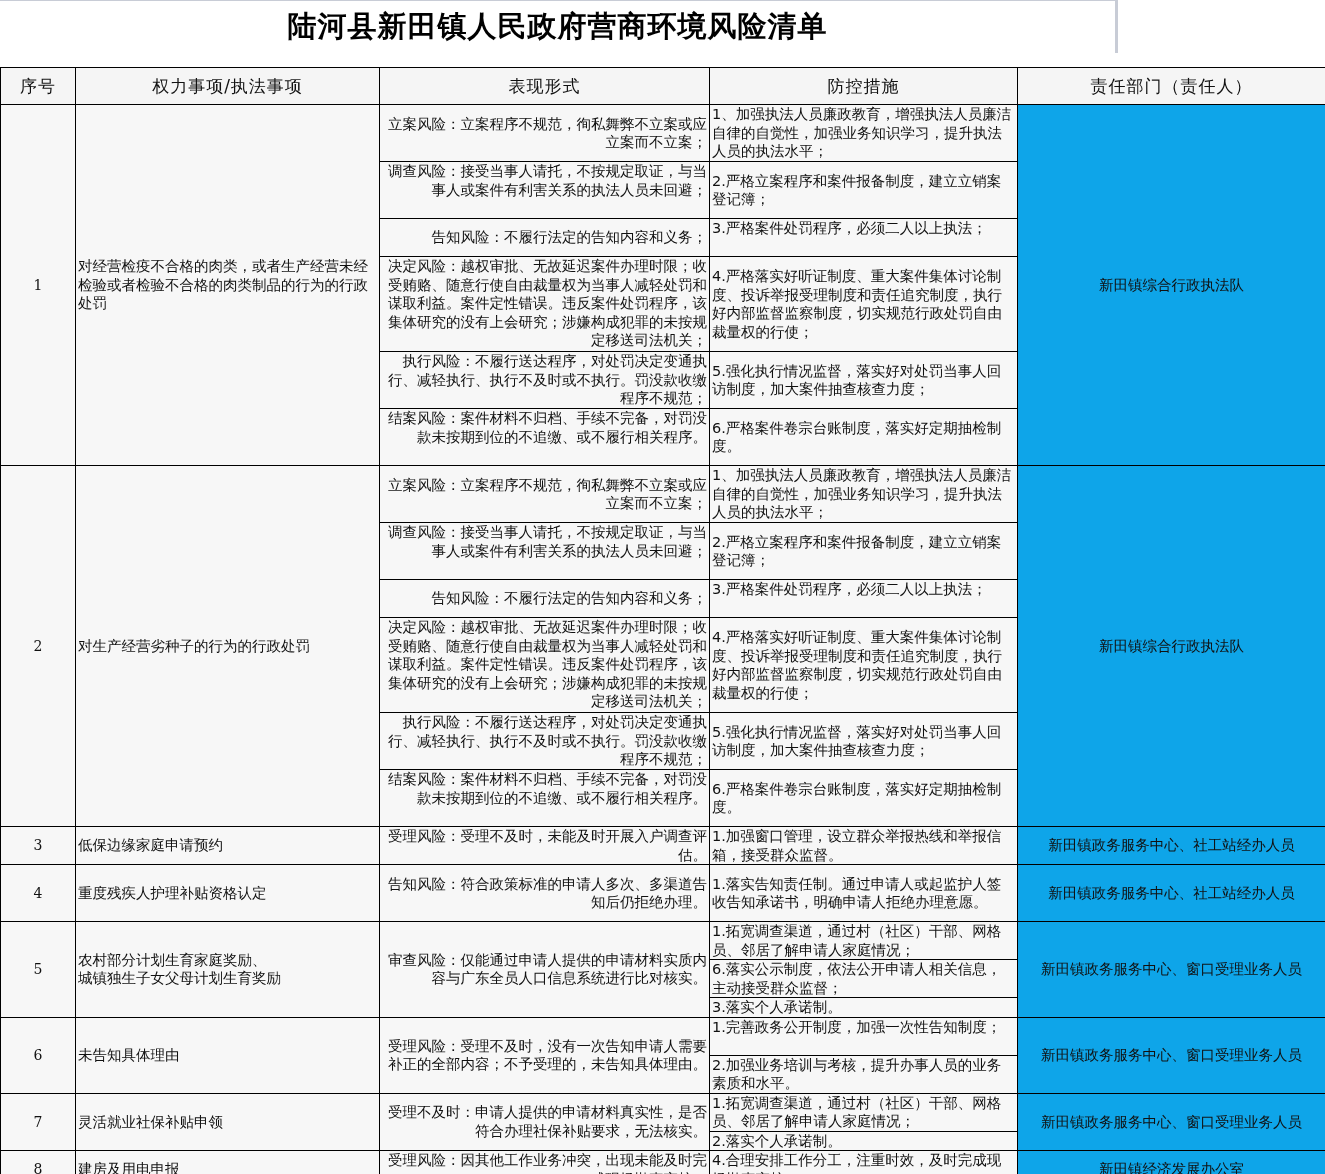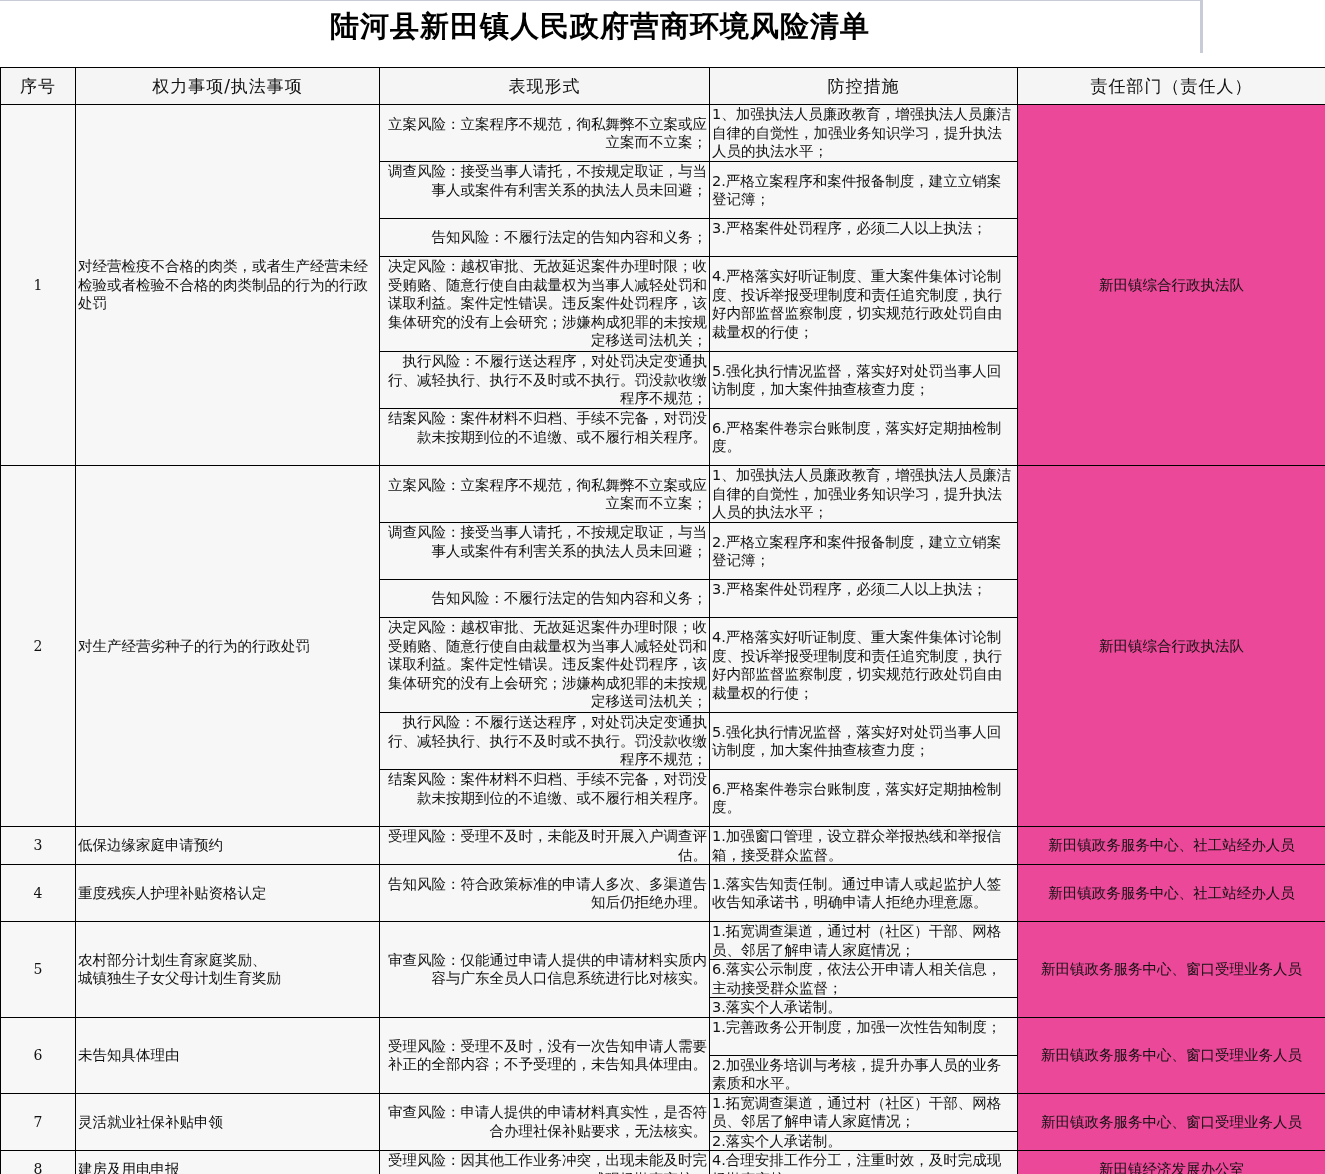--- a/index.html
+++ b/index.html
@@ -1,31 +1,31 @@
 <!DOCTYPE html>
 <html><head>
   <meta charset="utf-8">
   <style>
     html, body { margin: 0; padding: 0; background: #ffffff; }
     body { width: 1325px; height: 1174px; overflow: hidden; position: relative;
            font-family: "DejaVu Sans", "Liberation Sans", sans-serif; color: #111; }
-    .title-bar { position: absolute; left: 0; top: 0; width: 1203px; height: 53px;
+    .title-bar { position: absolute; left: 0; top: 0; width: 1118px; height: 53px;
                  background: #ffffff; border-top: 1px solid #c8ccd6; border-right: 3px solid #c8ccd6; box-sizing: border-box;
                  display: flex; align-items: center; justify-content: center; }
     .title { font-family: "DejaVu Serif", "Liberation Serif", serif; font-weight: bold; font-size: 29px;
              letter-spacing: 1px; color: #000; }
     table.sheet { position: absolute; left: 0; top: 53px; width: 1325px; border-collapse: collapse; table-layout: fixed; margin-top: 14px; }
     table.sheet td, table.sheet th { border: 1px solid #000; padding: 0 2px; vertical-align: middle;
       font-size: 14.5px; line-height: 18.5px; overflow: hidden; background: #f7f7f7; }
     table.sheet th { font-weight: normal; font-size: 17px; height: 36px; text-align: center; letter-spacing: 1px; background: #f5f5f5; }
     table.sheet td.no { text-align: center; font-family: "DejaVu Serif", "Liberation Serif", serif; font-size: 14px; }
     table.sheet td.item { text-align: left; }
     table.sheet td.risk { text-align: right; vertical-align: top; border-left: 1px solid #000; }
     table.sheet td.measure { text-align: left; vertical-align: top; }
-    table.sheet td.dept { text-align: center; background: #ec4899; }
+    table.sheet td.dept { text-align: center; background: #0ea5e9; }
     .ctr { vertical-align: middle !important; }
     .thick-top td { border-top: 2px solid #000; }
   </style>
 </head>
 <body>
 
 <div class="title-bar">
   <div class="title">陆河县新田镇人民政府营商环境风险清单</div>
 </div>
 
@@ -144,21 +144,21 @@
       <td class="measure">1.完善政务公开制度，加强一次性告知制度；</td>
       <td class="dept" rowspan="2">新田镇政务服务中心、窗口受理业务人员</td>
     </tr>
     <tr style="height:38px">
       <td class="measure">2.加强业务培训与考核，提升办事人员的业务素质和水平。</td>
     </tr>
 
     <tr style="height:38px">
       <td class="no" rowspan="2">7</td>
       <td class="item" rowspan="2">灵活就业社保补贴申领</td>
-      <td class="risk ctr" rowspan="2">审查风险：申请人提供的申请材料真实性，是否符合办理社保补贴要求，无法核实。</td>
+      <td class="risk ctr" rowspan="2">受理不及时：申请人提供的申请材料真实性，是否符合办理社保补贴要求，无法核实。</td>
       <td class="measure">1.拓宽调查渠道，通过村（社区）干部、网格员、邻居了解申请人家庭情况；</td>
       <td class="dept" rowspan="2">新田镇政务服务中心、窗口受理业务人员</td>
     </tr>
     <tr style="height:19px">
       <td class="measure">2.落实个人承诺制。</td>
     </tr>
 
     <tr style="height:37px">
       <td class="no">8</td>
       <td class="item">建房及用电申报</td>

